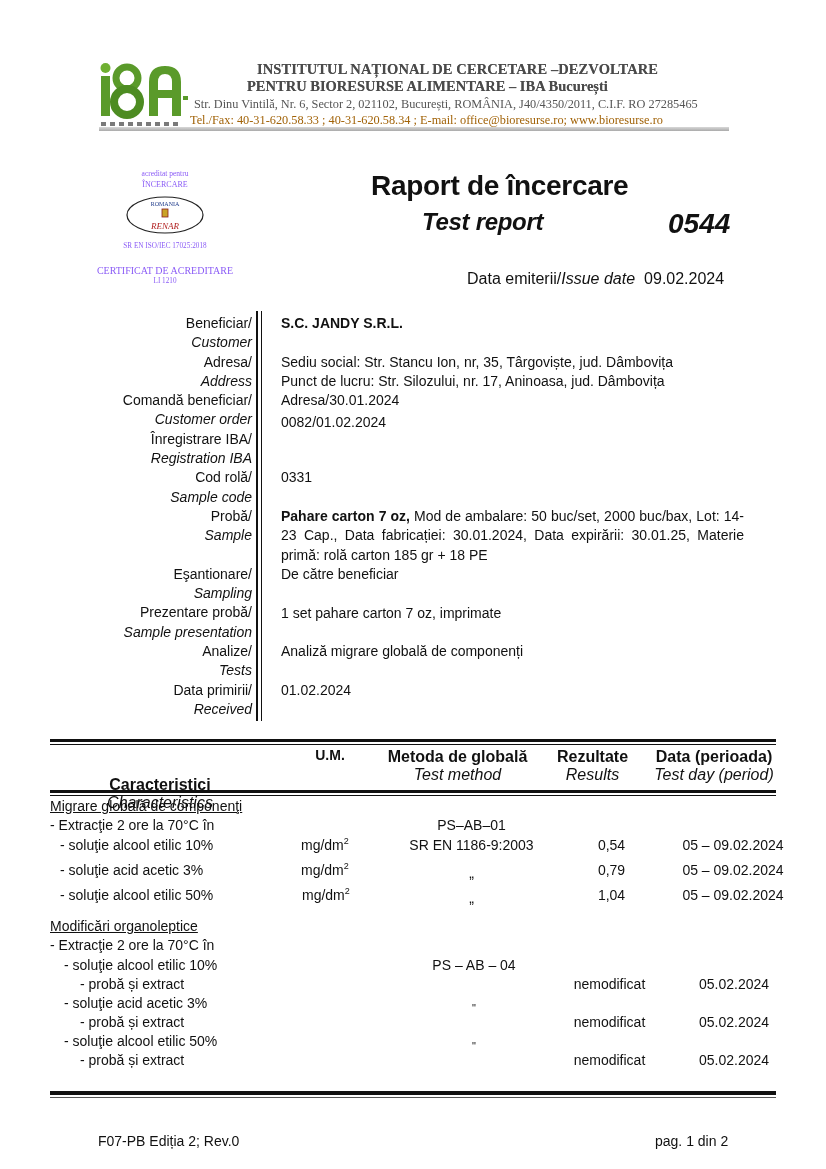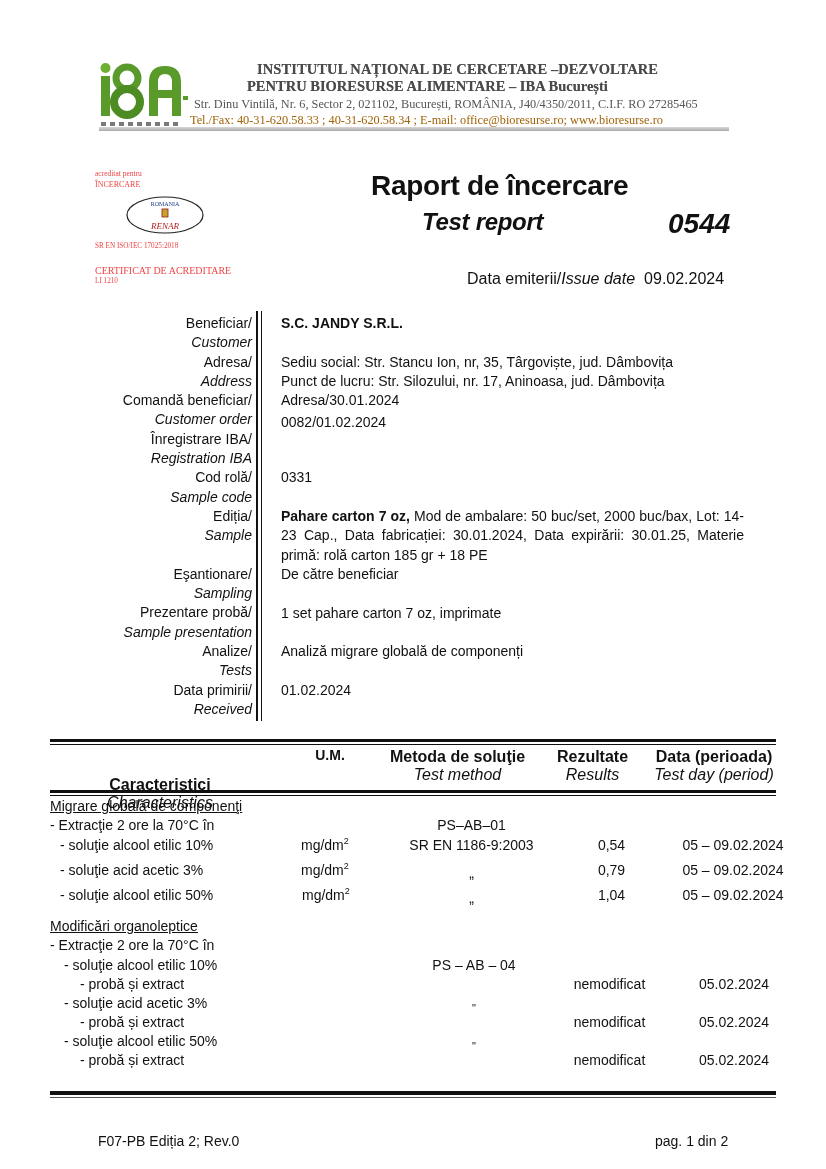--- a/index.html
+++ b/index.html
@@ -9,21 +9,21 @@
     
     .logo { position: absolute; left: 99px; top: 60px; width: 90px; height: 70px; }
     .inst { position: absolute; left: 190px; top: 60px; width: 540px; font-family: "Liberation Serif", serif; color: #555; }
     .inst .l1 { position: absolute; left: 67px; top: 1px; font-size: 14.5px; font-weight: bold; letter-spacing: 0.1px; white-space: nowrap; color:#4a4a4a; text-shadow: 0 0 0.6px #888; }
     .inst .l2 { position: absolute; left: 57px; top: 18px; font-size: 14.5px; font-weight: bold; white-space: nowrap; color:#4a4a4a; text-shadow: 0 0 0.6px #888; }
     .inst .l3 { position: absolute; left: 4px; top: 37px; font-size: 12.3px; white-space: nowrap; color:#555; }
     .inst .l4 { position: absolute; left: 0px; top: 53px; font-size: 12.3px; white-space: nowrap; color:#a16207; }
     .hdr-rule { position: absolute; left: 99px; top: 127px; width: 630px; height: 4px; background: linear-gradient(#d8d8d8, #aaaaaa); }
 
     
-    .accr { position: absolute; left: 95px; top: 169px; width: 140px; text-align: left; font-family: "Liberation Serif", serif; color: #ef4444; }
+    .accr { position: absolute; left: 95px; top: 169px; width: 140px; text-align: center; font-family: "Liberation Serif", serif; color: #8b5cf6; }
     .accr .a1 { font-size: 7.5px; }
     .accr .a2 { font-size: 8px; margin-top: 2px; }
     .accr .renar { width: 80px; height: 42px; margin: 5px auto 0; display: block; }
     .accr .a3 { font-size: 7.2px; margin-top: 6px; }
     .accr .a4 { font-size: 10px; margin-top: 15px; }
     .accr .a5 { font-size: 7.2px; margin-top: 1px; }
 
     
     .title1 { position: absolute; left: 371px; top: 170px; font-size: 28px; font-weight: bold; letter-spacing: -0.3px; }
     .title2 { position: absolute; left: 422px; top: 208px; font-size: 24px; font-weight: bold; font-style: italic; letter-spacing: -0.3px; }
@@ -112,21 +112,21 @@
   <div>Beneficiar/</div>
   <div class="it">Customer</div>
   <div>Adresa/</div>
   <div class="it">Address</div>
   <div>Comandă beneficiar/</div>
   <div class="it">Customer order</div>
   <div>Înregistrare IBA/</div>
   <div class="it">Registration IBA</div>
   <div>Cod rolă/</div>
   <div class="it">Sample code</div>
-  <div>Ediția/</div>
+  <div>Probă/</div>
   <div class="it">Sample</div>
   <div>&nbsp;</div>
   <div>Eşantionare/</div>
   <div class="it">Sampling</div>
   <div>Prezentare probă/</div>
   <div class="it">Sample presentation</div>
   <div>Analize/</div>
   <div class="it">Tests</div>
   <div>Data primirii/</div>
   <div class="it">Received</div>
@@ -148,21 +148,21 @@
 </div>
 
 <div class="rule-thick" style="top:739px;"></div>
 
 <div class="th" style="left:95px; top:748px; width:130px;margin-top:28px;">
   <div class="b">Caracteristici</div>
   <div class="i">Characteristics</div>
 </div>
 <div class="th th-um" style="left:305px; top:747px; width:50px;">U.M.</div>
 <div class="th" style="left:385px; top:748px; width:145px;">
-  <div class="b">Metoda de soluţie</div>
+  <div class="b">Metoda de globală</div>
   <div class="i">Test  method</div>
 </div>
 <div class="th" style="left:550px; top:748px; width:85px;">
   <div class="b">Rezultate</div>
   <div class="i">Results</div>
 </div>
 <div class="th" style="left:650px; top:748px; width:128px;">
   <div class="b">Data (perioada)</div>
   <div class="i">Test day (period)</div>
 </div>

